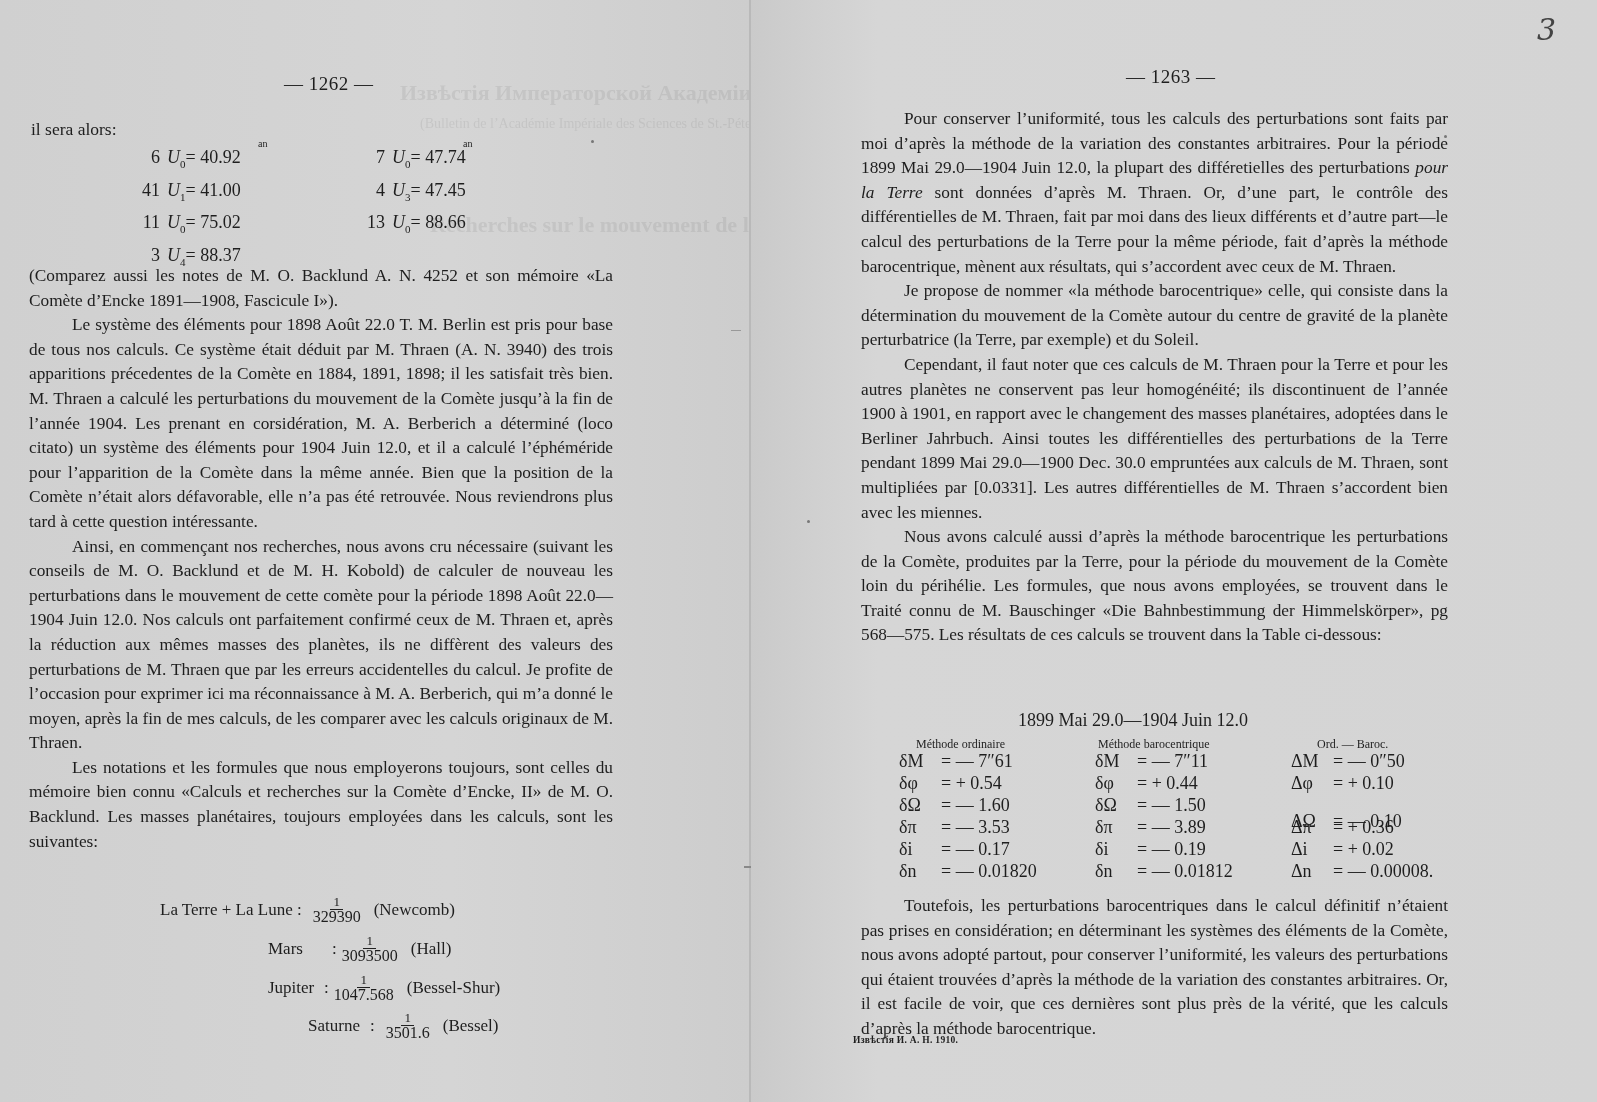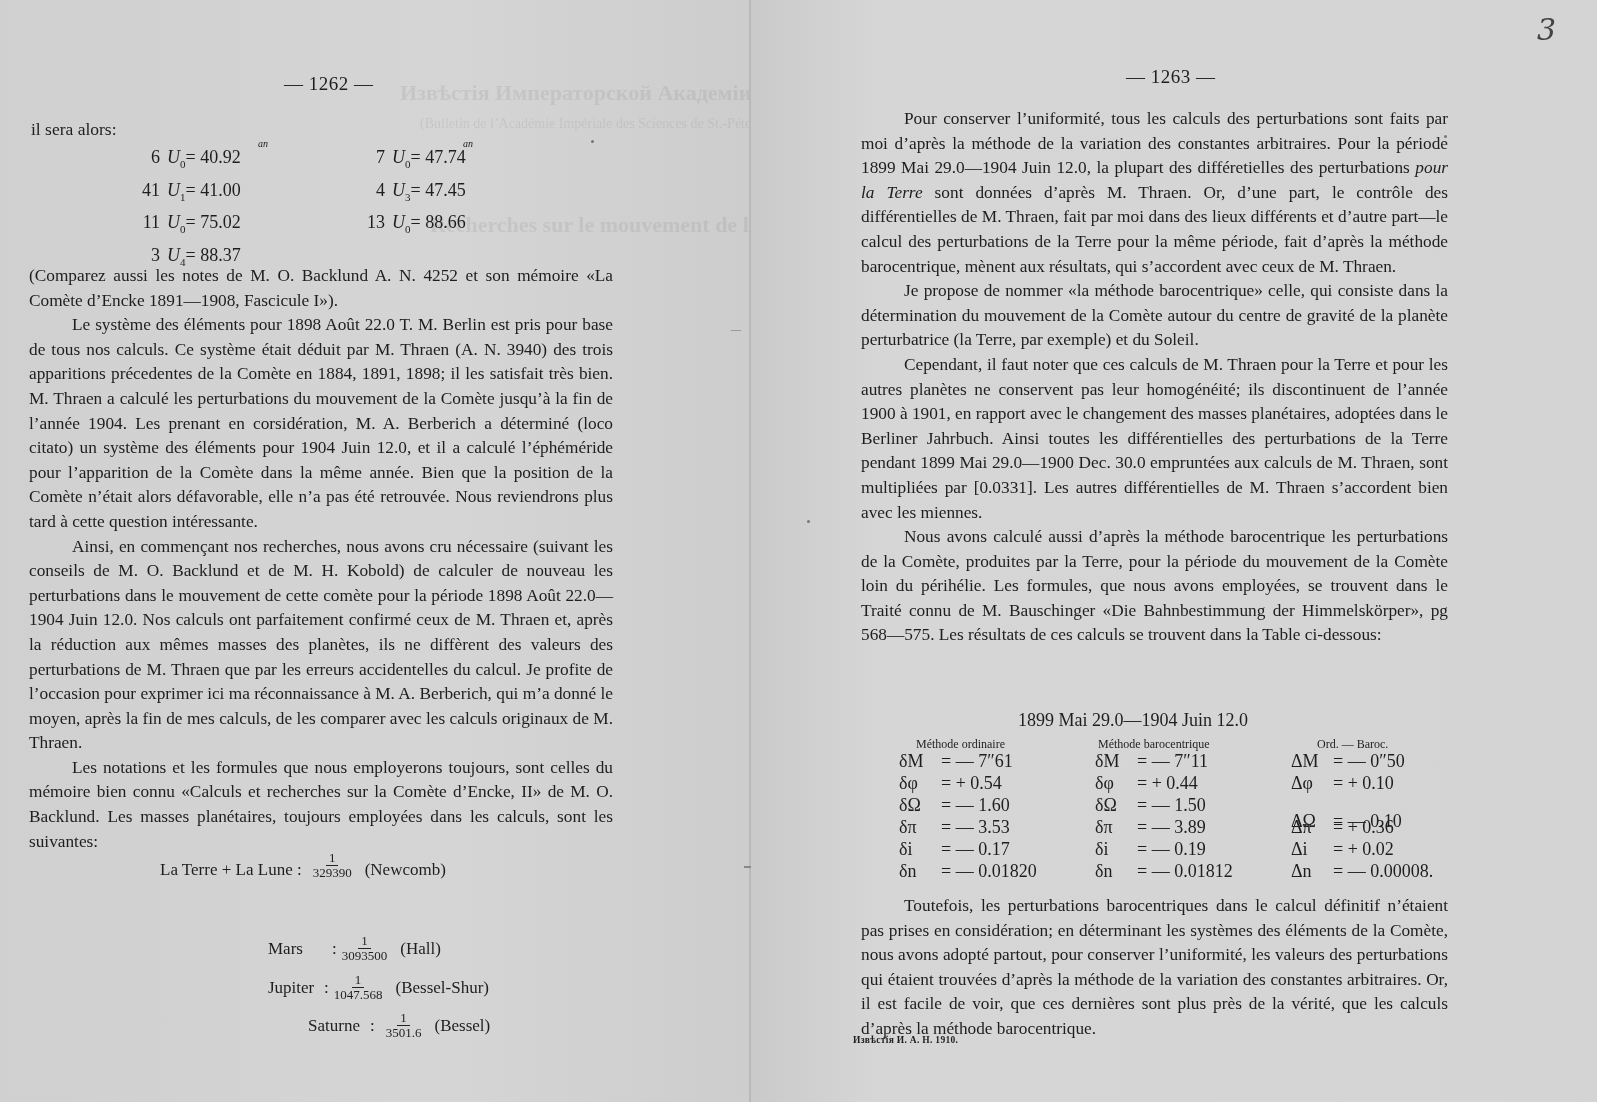--- a/index.html
+++ b/index.html
@@ -26,27 +26,27 @@
     .text-block p { margin: 0; text-indent: 0; }
     .text-block p.indent { text-indent: 43px; }
     .it { font-style: italic; }
 
     .ufield { position: absolute; font-size: 18px; line-height: 26px; }
     .urow { display: flex; }
     .urow .cell { display: flex; width: 225px; }
     .urow .n { width: 40px; text-align: right; margin-right: 7px; }
     .urow .u { font-style: italic; }
     .urow .u sub { font-size: 11px; font-style: normal; }
-    .unit-an { position: absolute; font-size: 10px; font-style: italic; }
+    .unit-an { position: absolute; font-size: 10px; }
 
     .mass-list { position: absolute; font-size: 17px; }
     .mass-row { position: absolute; display: flex; align-items: center; white-space: nowrap; }
     .frac { display: inline-flex; flex-direction: column; align-items: center; margin: 0 10px 0 8px; }
     .frac .num { font-size: 13px; line-height: 14px; padding: 0 3px; border-bottom: 1px solid #222; }
-    .frac .den { font-size: 13px; line-height: 14px; padding: 0 3px; }
+    .frac .den { font-size: 16px; line-height: 14px; padding: 0 3px; }
 
     .table-title { position: absolute; font-size: 18px; }
     .col-head { position: absolute; font-size: 12px; }
     .pert-row { position: absolute; font-size: 18px; white-space: nowrap; }
     .pert-row .sym { display: inline-block; width: 42px; }
 
     .footer-sig { position: absolute; font-size: 9.5px; font-weight: bold; letter-spacing: 0.3px; }
     .handwritten { position: absolute; font-size: 30px; font-family: "DejaVu Serif", serif; color: #444; font-style: italic; }
     .speck { position: absolute; width: 3px; height: 3px; border-radius: 50%; background: #777; }
   </style>
@@ -113,21 +113,21 @@
   </div>
 
   <div class="text-block" style="left:29px; top:264px; width:584px;">
     <p>(Comparez aussi les notes de M. O. Backlund A. N. 4252 et son mémoire «La Comète d’Encke 1891—1908, Fascicule I»).</p>
     <p class="indent">Le système des éléments pour 1898 Août 22.0 T. M. Berlin est pris pour base de tous nos calculs. Ce système était déduit par M. Thraen (A. N. 3940) des trois apparitions précedentes de la Comète en 1884, 1891, 1898; il les satisfait très bien. M. Thraen a calculé les perturbations du mouvement de la Comète jusqu’à la fin de l’année 1904. Les prenant en corsidération, M. A. Berberich a déterminé (loco citato) un système des éléments pour 1904 Juin 12.0, et il a calculé l’éphéméride pour l’apparition de la Comète dans la même année. Bien que la position de la Comète n’était alors défavorable, elle n’a pas été retrouvée. Nous reviendrons plus tard à cette question intéressante.</p>
     <p class="indent">Ainsi, en commençant nos recherches, nous avons cru nécessaire (suivant les conseils de M. O. Backlund et de M. H. Kobold) de calculer de nouveau les perturbations dans le mouvement de cette comète pour la période 1898 Août 22.0—1904 Juin 12.0. Nos calculs ont parfaitement confirmé ceux de M. Thraen et, après la réduction aux mêmes masses des planètes, ils ne diffèrent des valeurs des perturbations de M. Thraen que par les erreurs accidentelles du calcul. Je profite de l’occasion pour exprimer ici ma réconnaissance à M. A. Berberich, qui m’a donné le moyen, après la fin de mes calculs, de les comparer avec les calculs originaux de M. Thraen.</p>
     <p class="indent">Les notations et les formules que nous employerons toujours, sont celles du mémoire bien connu «Calculs et recherches sur la Comète d’Encke, II» de M. O. Backlund. Les masses planétaires, toujours employées dans les calculs, sont les suivantes:</p>
   </div>
 
   <div class="mass-list">
-    <div class="mass-row" style="left:160px; top:851px;align-items:flex-end;">
+    <div class="mass-row" style="left:160px; top:895px;">
       <span>La Terre + La Lune :</span>
       <span class="frac">
           <span class="num">1</span>
           <span class="den">329390</span>
         </span>
       <span>(Newcomb)</span>
     </div>
     <div class="mass-row" style="left:268px; top:934px;">
       <span style="display:inline-block; width:64px;">Mars</span>
       <span>:</span>

